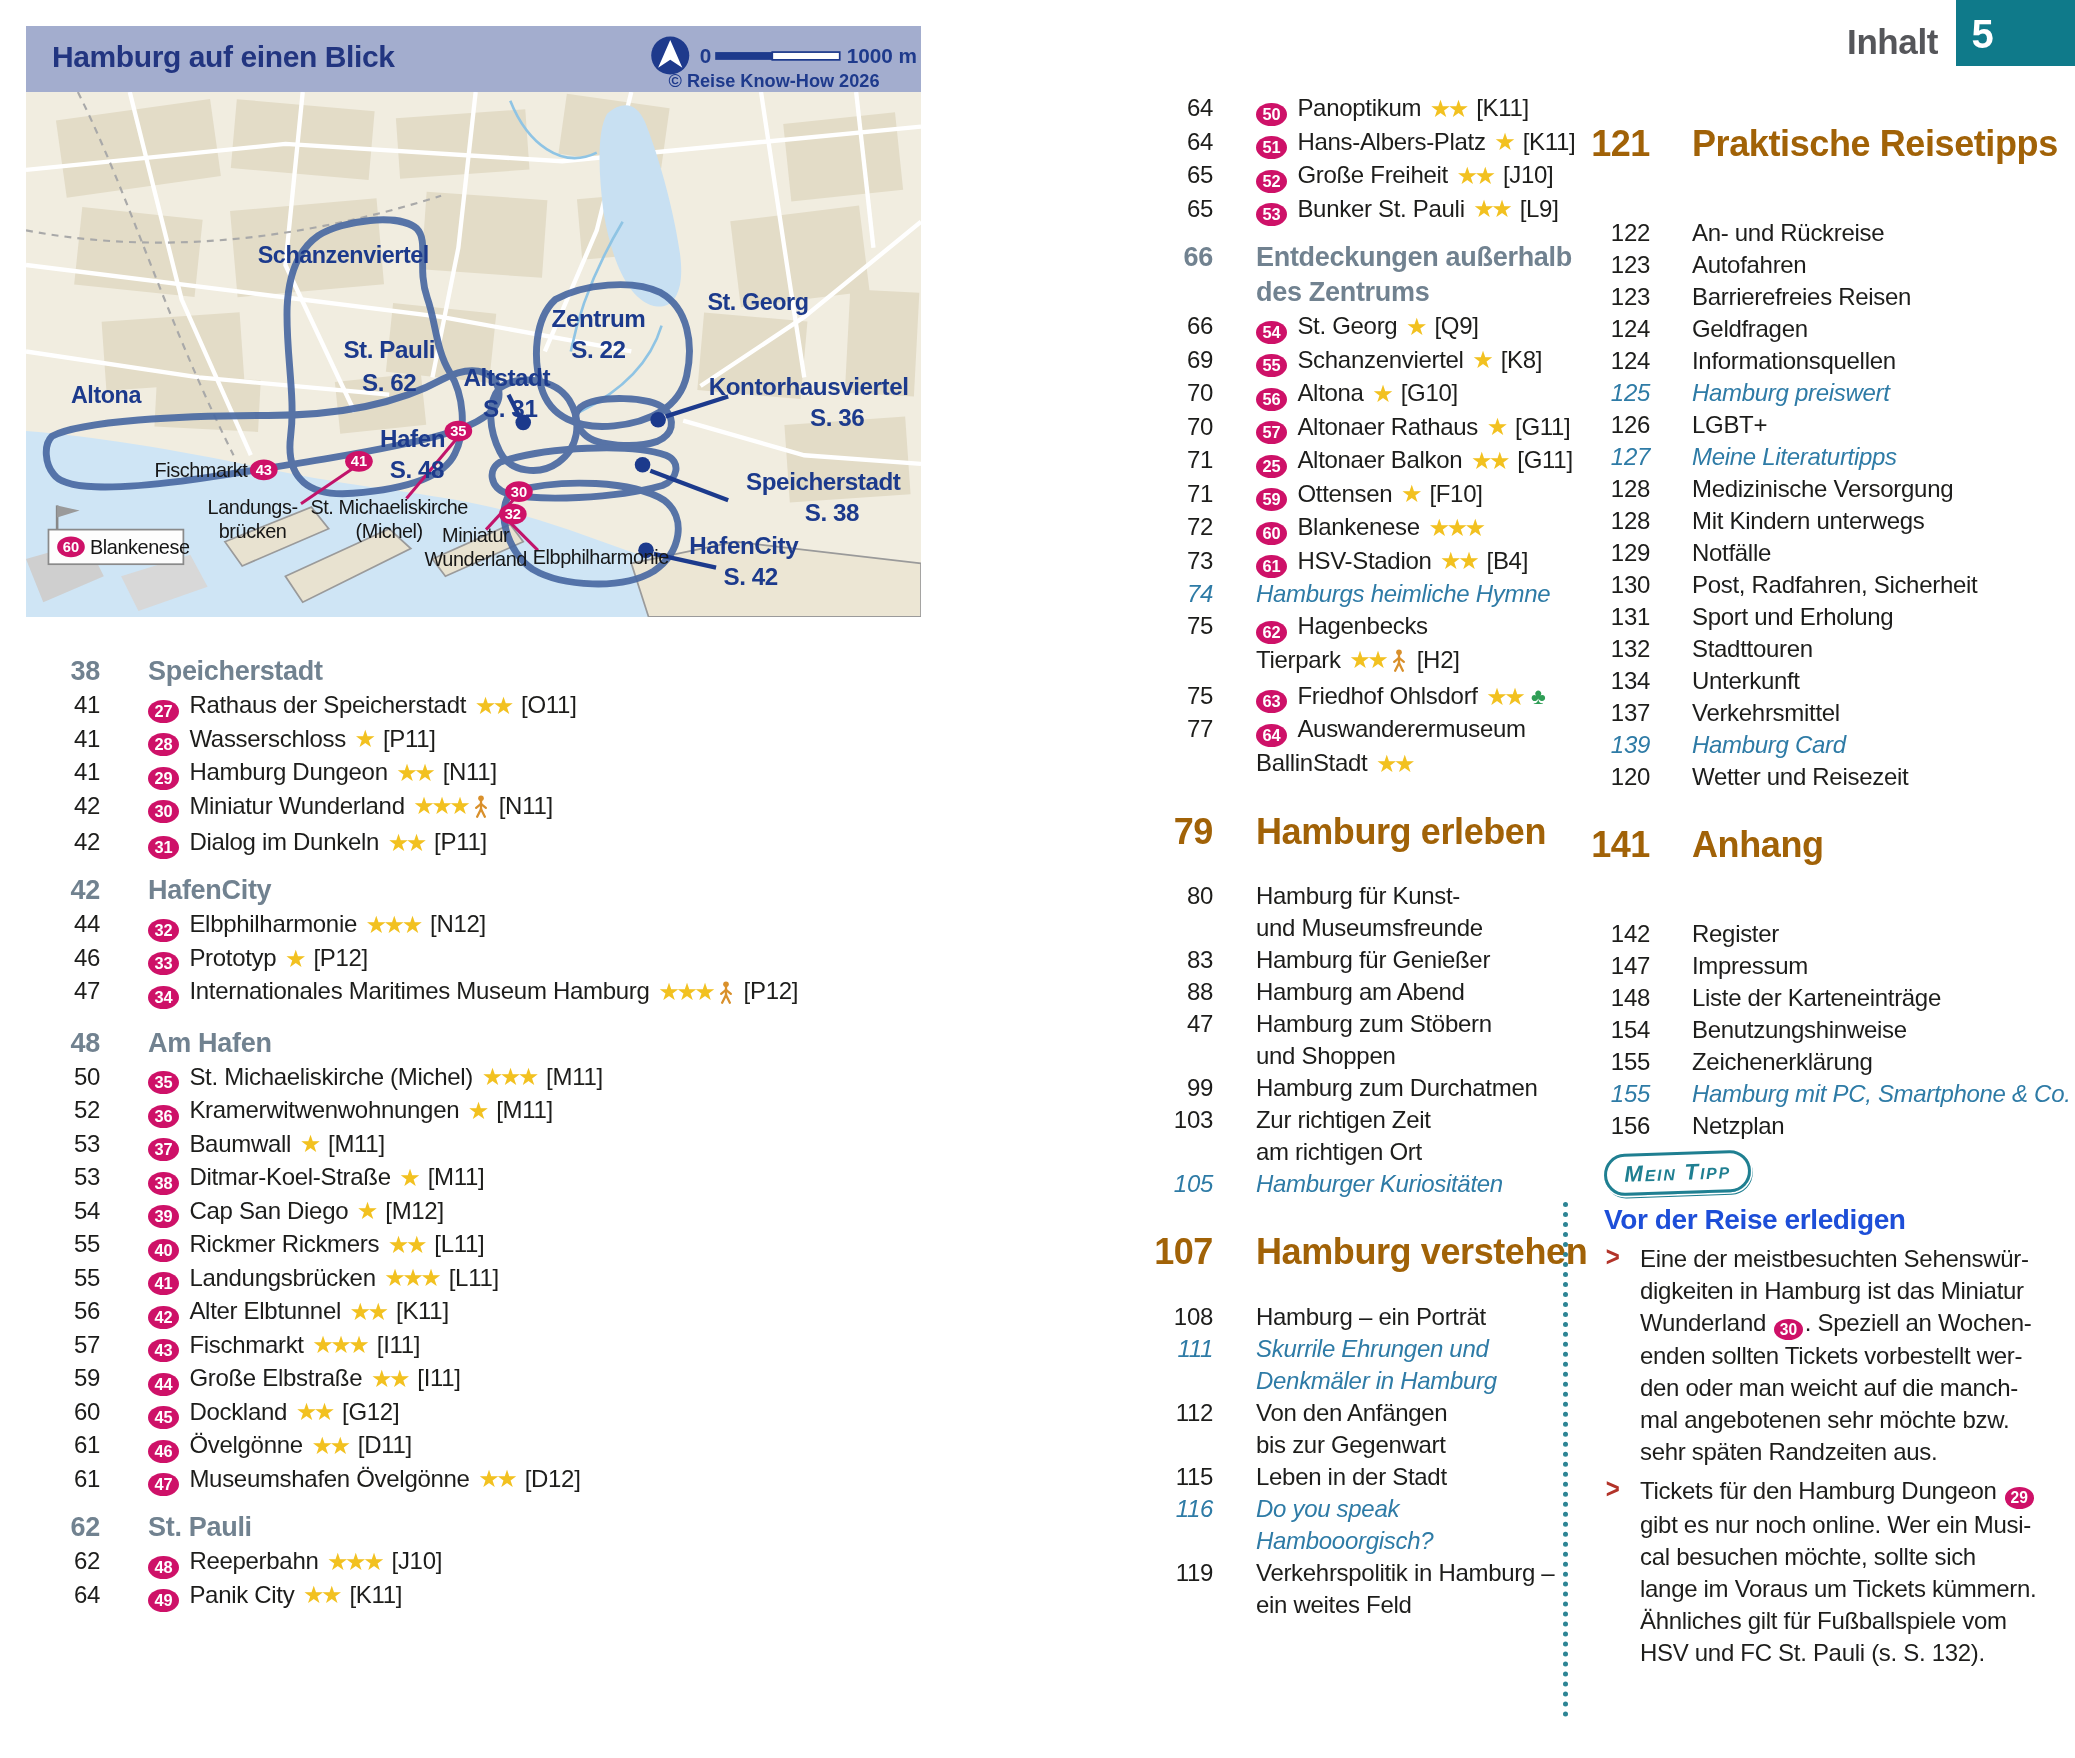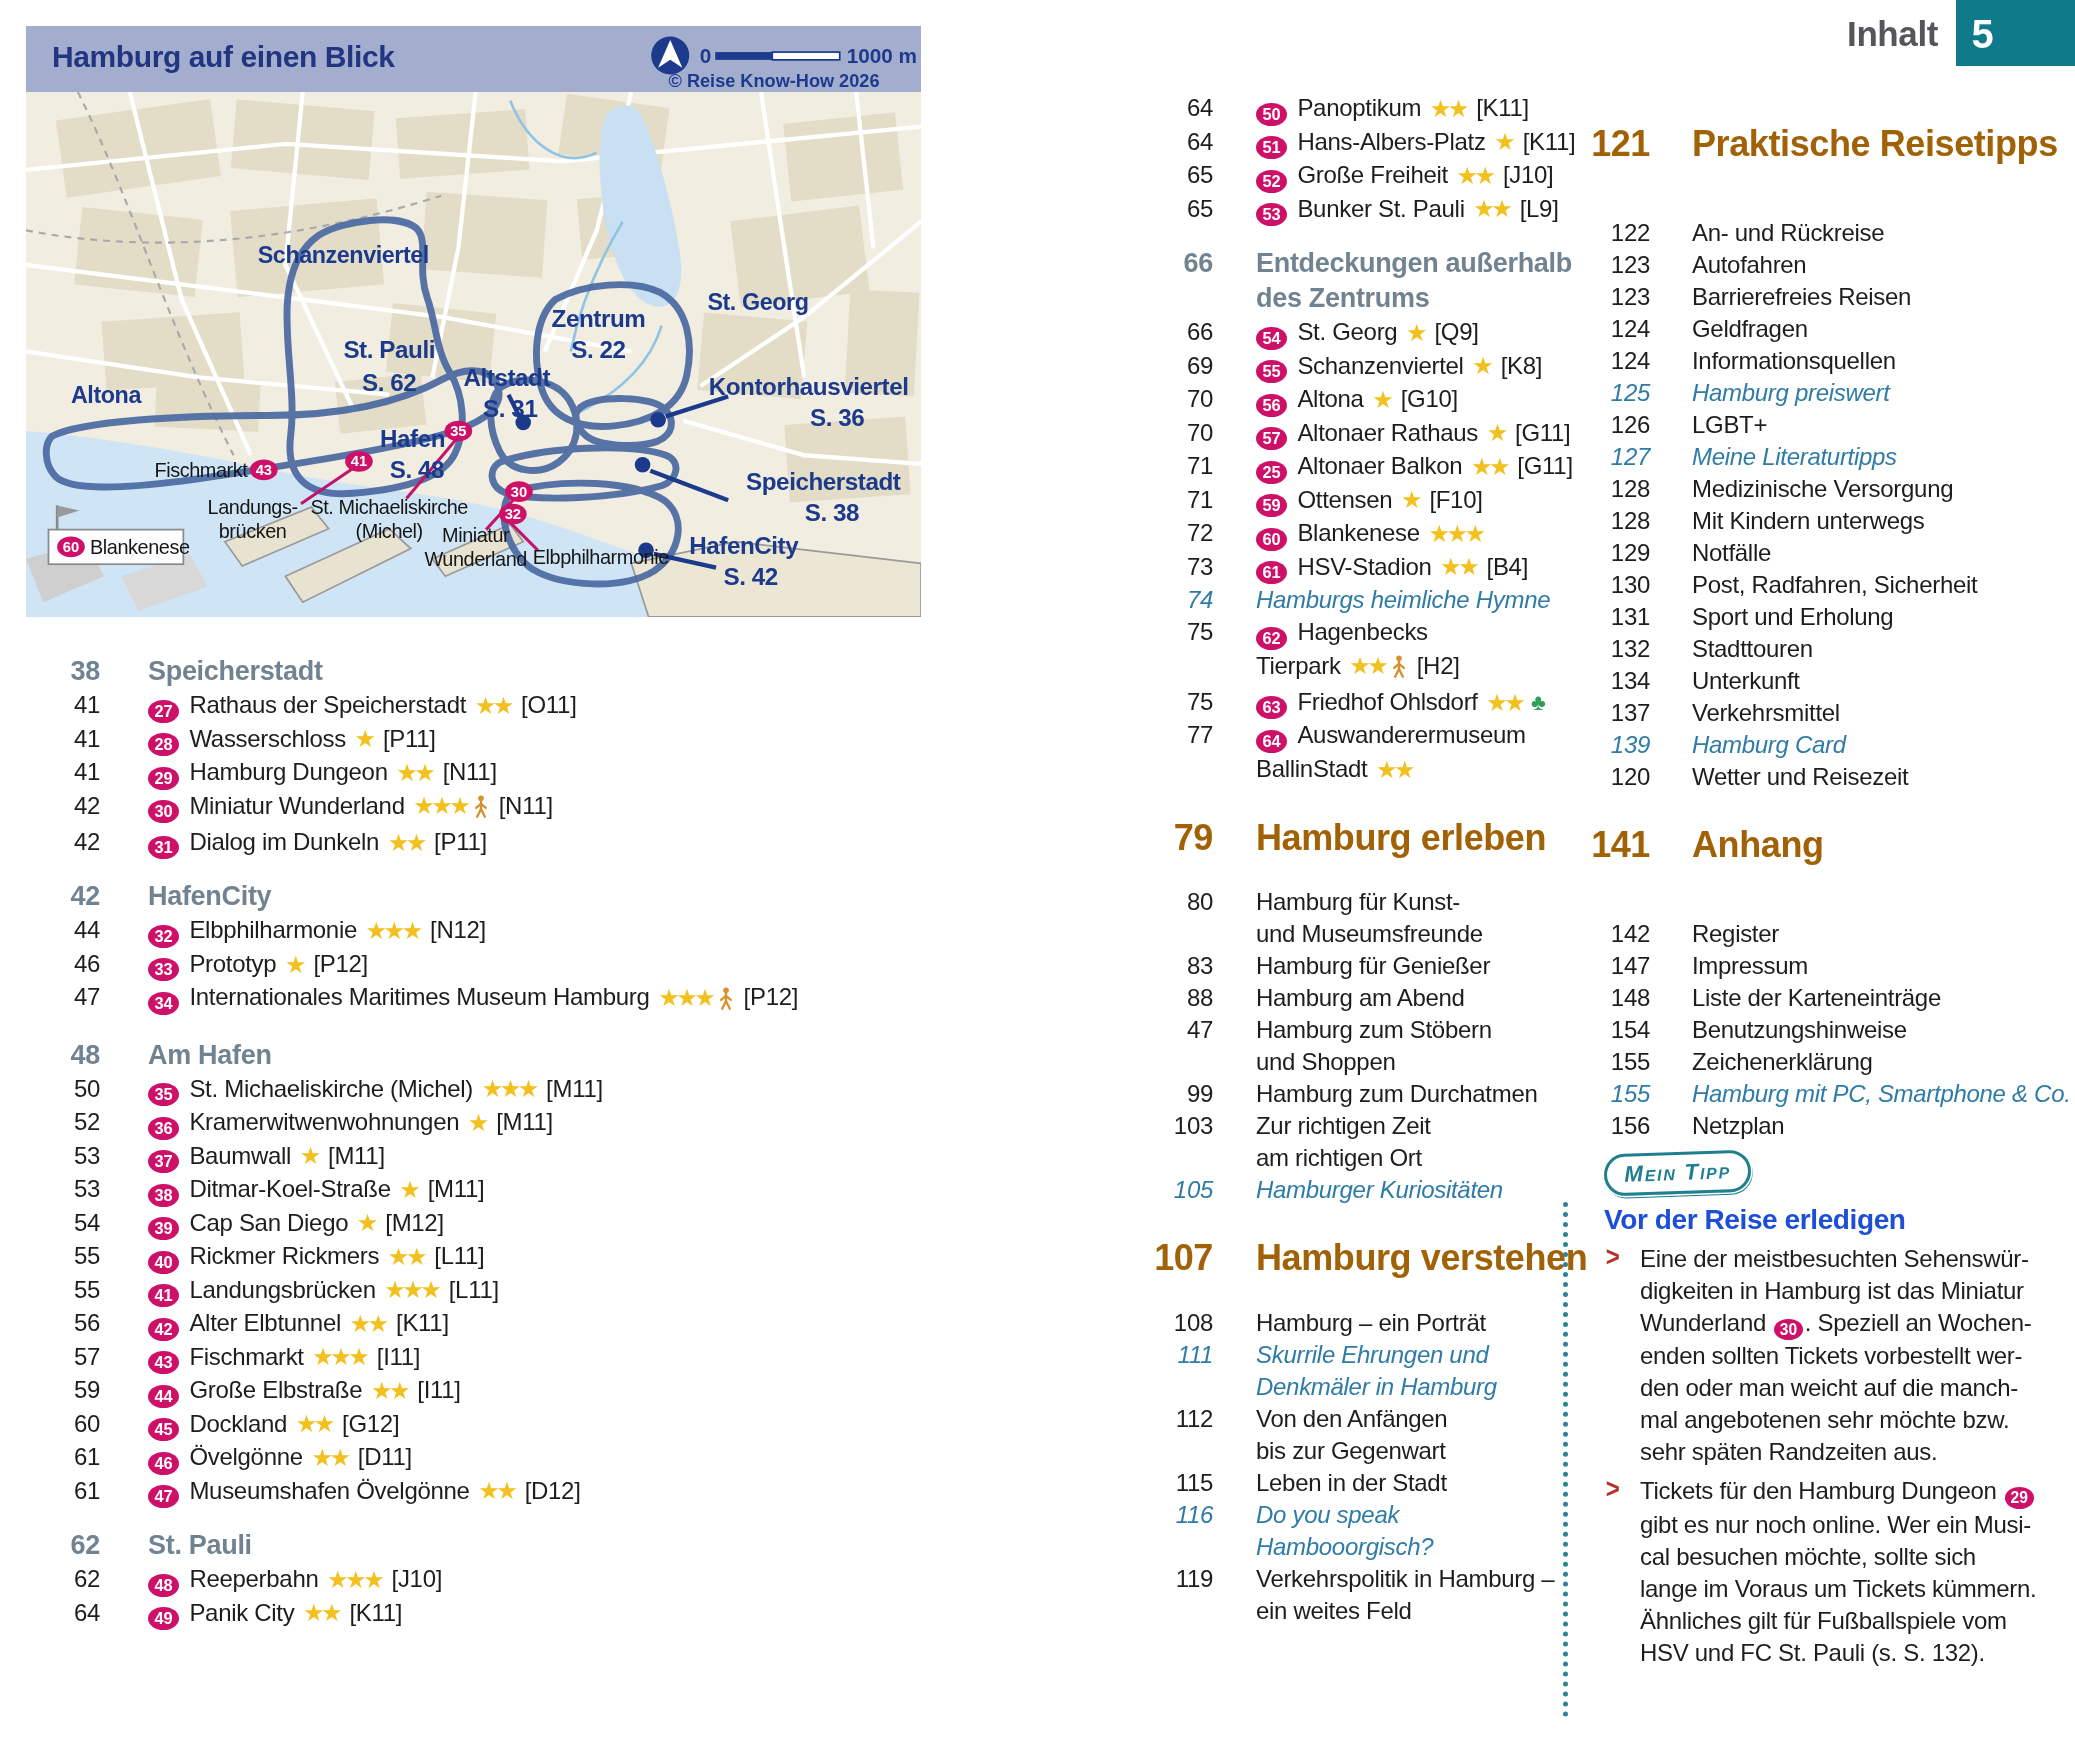--- a/index.html
+++ b/index.html
@@ -1,19 +1,19 @@
 <!DOCTYPE html>
 <html style="font-size:14px"><head>
 <meta charset="utf-8">
 <style>
   html,body{margin:0;padding:0;background:#ffffff;}
   #page{position:relative;width:2075px;height:1759px;background:#ffffff;overflow:hidden;
         font-family:"Liberation Sans",sans-serif;color:#1d1d1b;}
   
-  #inhalt-label{position:absolute;top:14px;right:137px;font-size:35px;font-weight:bold;color:#55565a;letter-spacing:-0.4px;}
+  #inhalt-label{position:absolute;top:22px;right:137px;font-size:35px;font-weight:bold;color:#55565a;letter-spacing:-0.4px;}
   #page-num-box{position:absolute;top:0;right:0;width:119px;height:66px;background:#0f7a8a;}
   #page-num-box span{display:block;margin:12px 0 0 15.6px;font-size:40px;font-weight:bold;color:#ffffff;}
   
   #map-wrap{position:absolute;left:26px;top:26px;width:895px;height:660px;}
   #map-band{position:absolute;left:0;top:0;width:895px;height:66px;background:#a3adce;}
   #map-title{position:absolute;left:26px;top:14px;font-size:30px;font-weight:bold;color:#223580;letter-spacing:-0.4px;}
   #band-svg{position:absolute;right:0;top:0;}
   #map-svg{position:absolute;left:0;top:66px;}
   .mlbl{fill:#1c3a8c;font-family:"Liberation Sans",sans-serif;font-size:27px;font-weight:600;letter-spacing:-0.5px;}
   .mlbl-b{fill:#1c3a8c;font-family:"Liberation Sans",sans-serif;font-size:28px;font-weight:bold;letter-spacing:-0.5px;}
@@ -24,21 +24,21 @@
   .col{position:absolute;}
   #col-left{left:52px;top:654px;width:994px;--numw:48px;--gap:48px;}
   #col-mid{left:1154px;top:92px;width:484px;--numw:59px;--gap:43px;}
   #col-right{left:1591px;top:121px;width:467px;--numw:59px;--gap:42px;}
   .row{white-space:nowrap;line-height:32px;font-size:24px;letter-spacing:-0.3px;}
   .row .num{display:inline-block;width:var(--numw);text-align:right;margin-right:var(--gap);}
   .row.section{line-height:35px;}
   .row.section .num,.row.section .txt{font-size:27px;font-weight:bold;color:#718290;}
   .row.chapter{line-height:45px;}
   .row.chapter .num,.row.chapter .txt{font-size:36px;font-weight:bold;color:#a16207;letter-spacing:-0.4px;}
-  .row.section.lead{margin-top:20px;}
+  .row.section.lead{margin-top:14px;}
   .row.chapter.lead{margin-top:29px;margin-bottom:22.5px;}
   #col-right .row.chapter.lead{margin-bottom:47px;}
   .col .row:first-child{margin-top:0;}
   .row.italic .num,.row.italic .txt{color:#2e7ba6;font-style:italic;}
   .badge{display:inline-block;width:31px;height:23px;border-radius:15.6px/11.7px;background:#ce1168;
          color:#fff;font-size:16.4px;font-weight:bold;text-align:center;line-height:23px;
          margin-right:10.4px;vertical-align:-3.5px;letter-spacing:0;}
   .stars{color:#f2c120;font-size:24px;letter-spacing:-3.5px;margin-left:8.6px;vertical-align:-0.9px;}
   .grid{margin-left:10.4px;}
   .icon-clover{color:#2f9e56;font-size:22.5px;margin-left:8.6px;}

